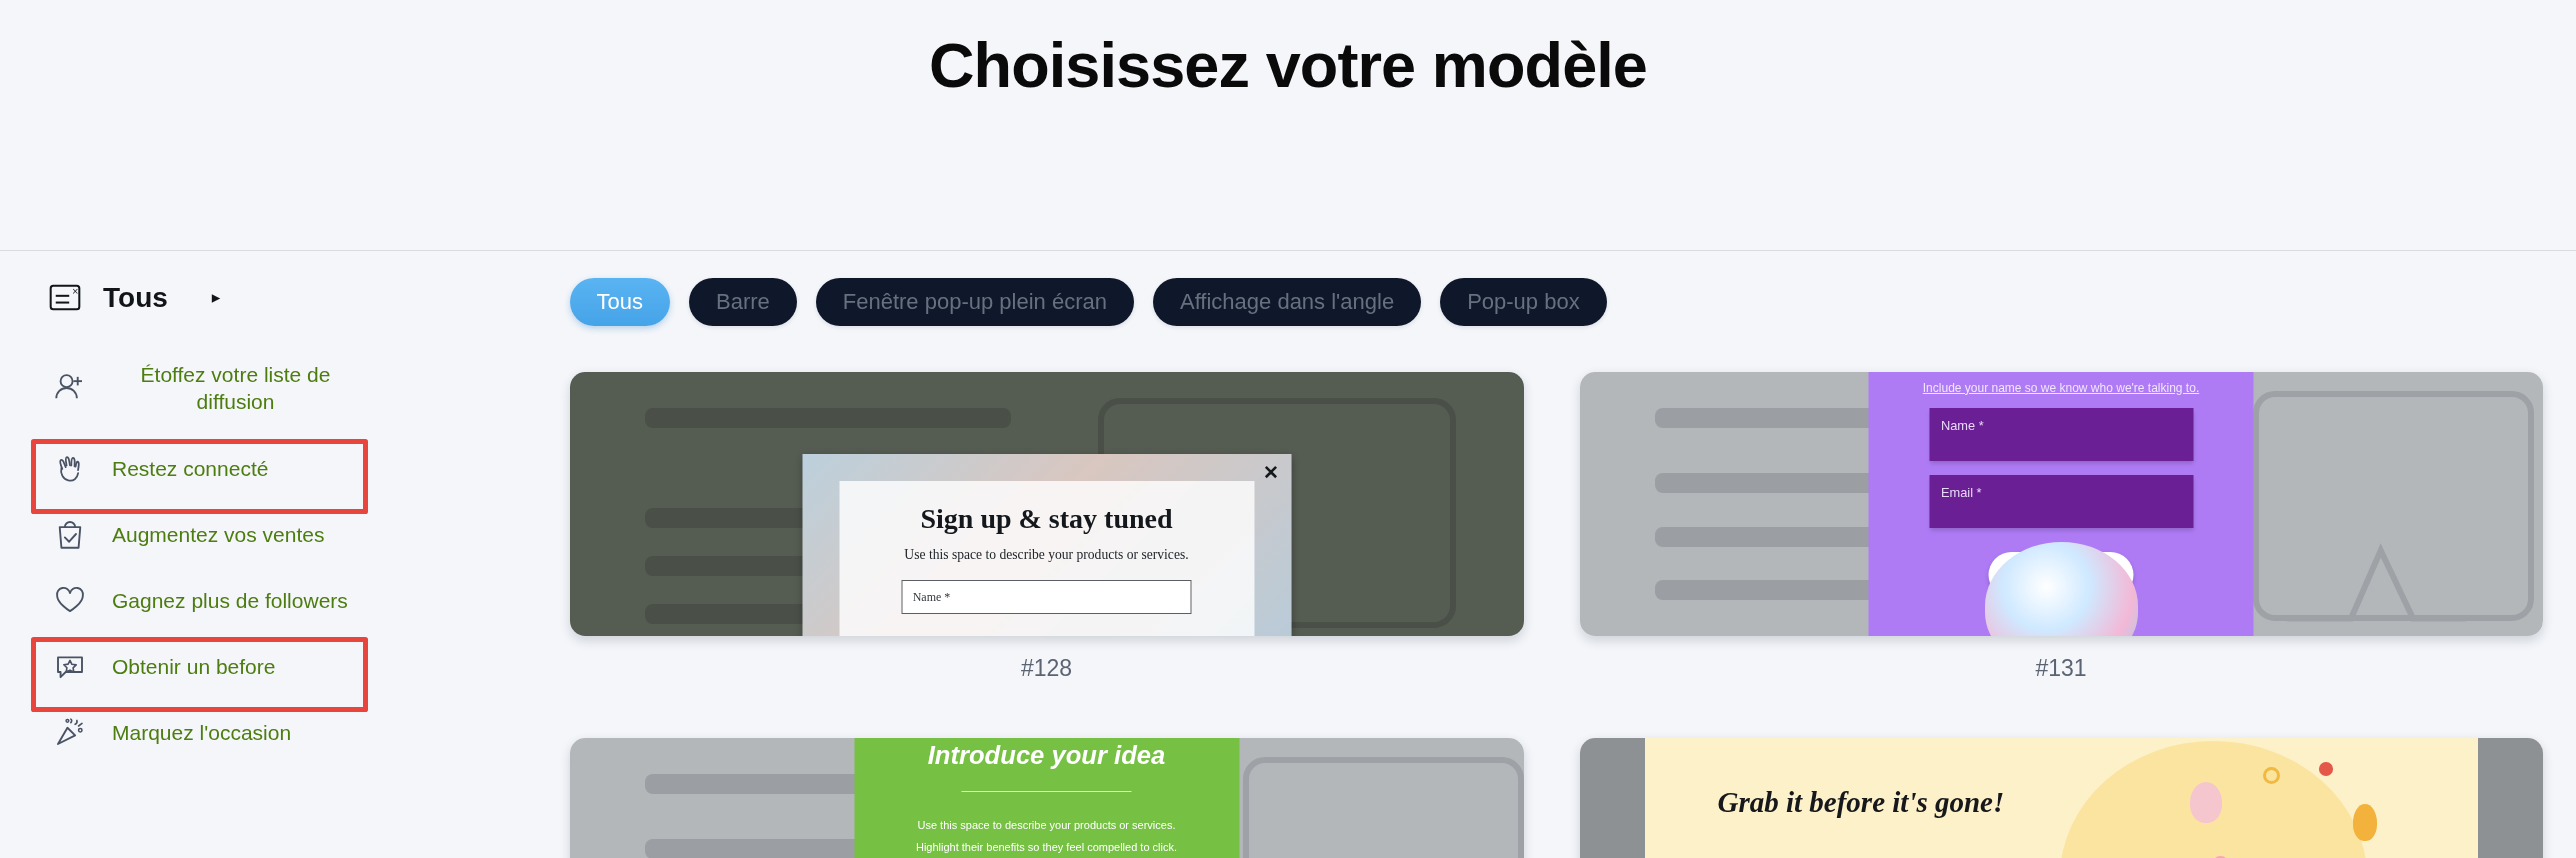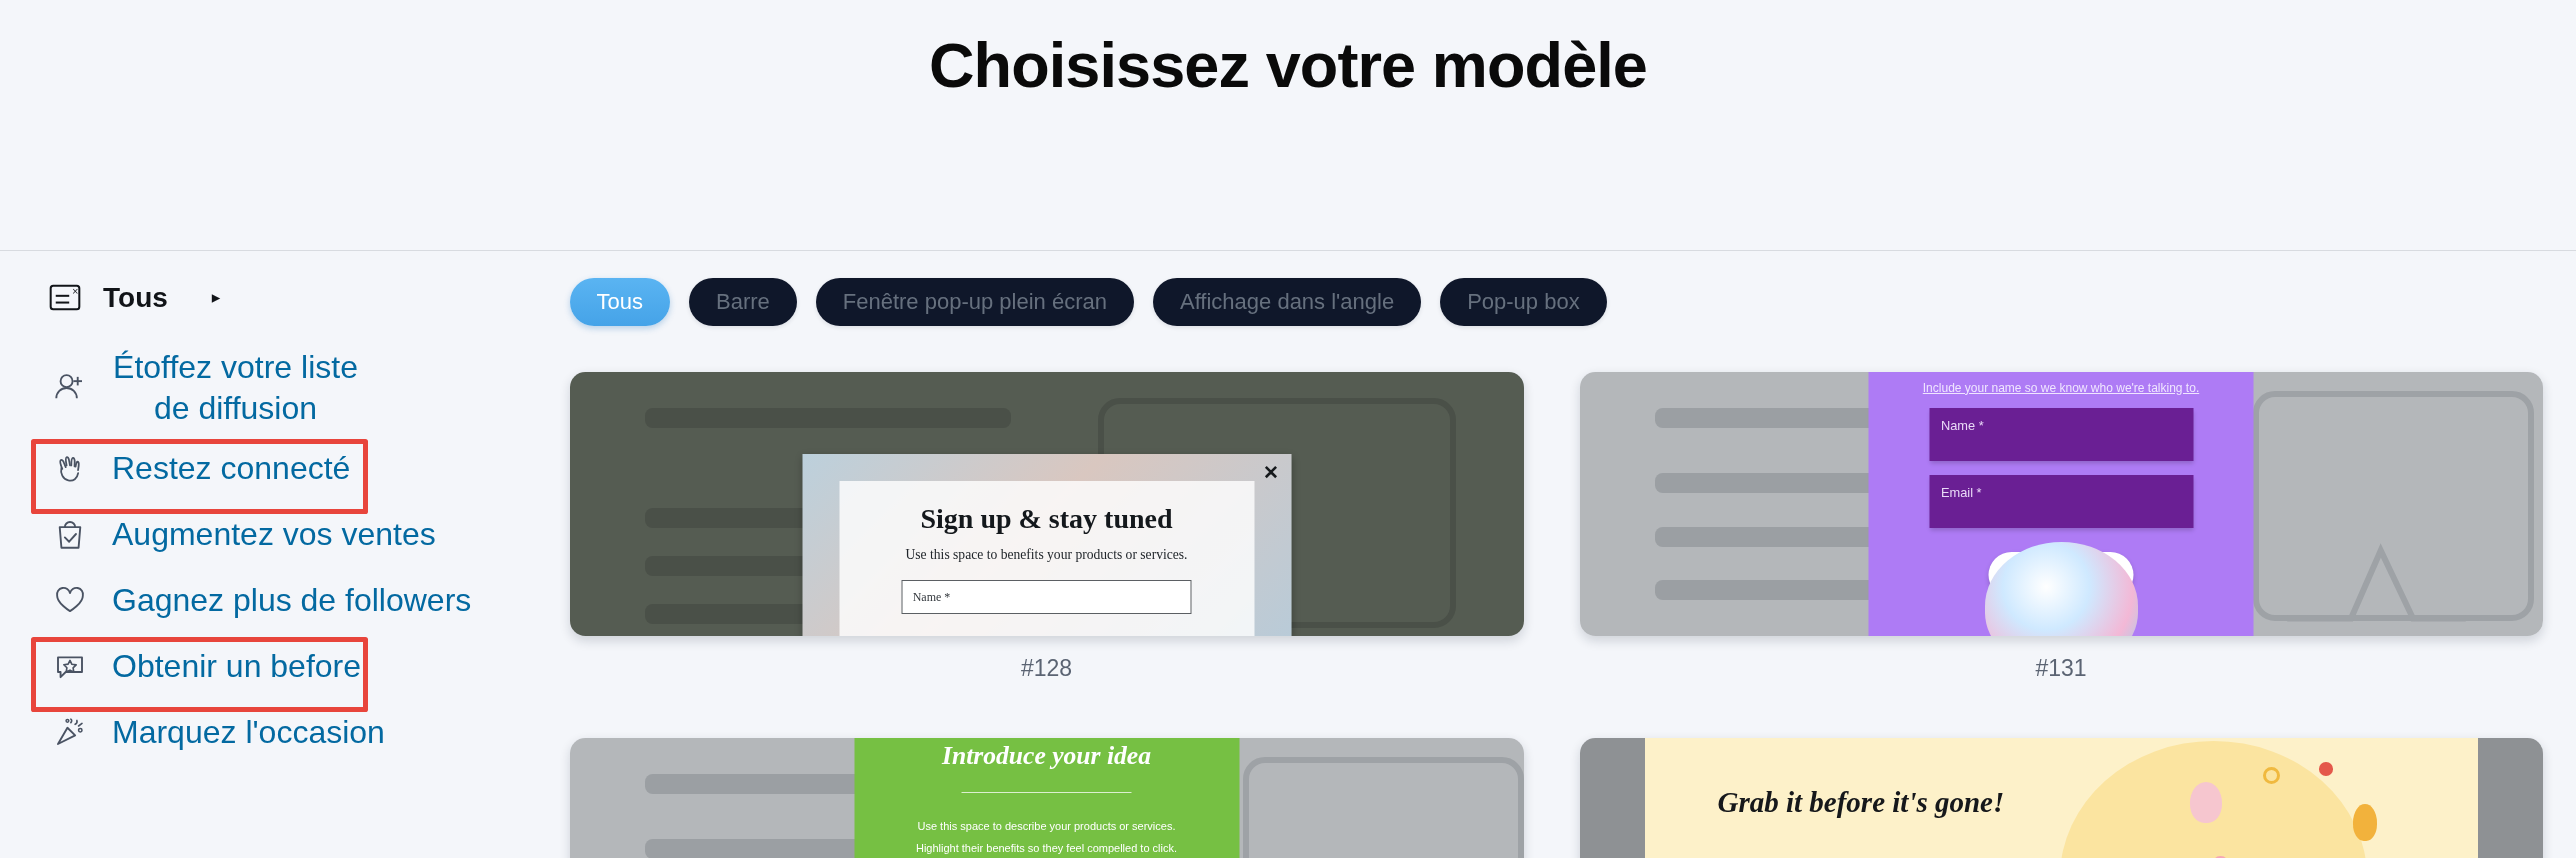--- a/index.html
+++ b/index.html
@@ -92,22 +92,22 @@
     padding-right: 17px;
     min-height: 66px;
     cursor: pointer;
   }
   .side-item .s-icon {
     flex: 0 0 37px;
     width: 37px; height: 37px;
     display: flex; align-items: center; justify-content: center;
   }
   .side-item .s-label {
-    font-size: 32px;
-    color: #0369a1;
+    font-size: 21px;
+    color: #4d7c0f;
     line-height: 1.3;
   }
   .side-item.two-line { min-height: 94px; }
   .side-item.two-line .s-label {
     width: 247px;
     text-align: center;
   }
   .side-item.highlight::before {
     content: "";
     position: absolute;
@@ -296,21 +296,21 @@
     position: absolute;
     left: 50%; transform: translateX(-50%);
     top: 0; bottom: 0;
     width: 385px;
     background: #76c043;
     text-align: center;
     color: #ffffff;
   }
   .pop-green .g1 {
     margin-top: 3.4px;
-    font-family: Liberation Serif, serif;
+    font-family: Liberation Sans, sans-serif;
     font-style: italic;
     font-weight: 700;
     font-size: 25.6px;
   }
   .pop-green .rule {
     width: 170px; height: 1.7px;
     background: rgba(255,255,255,0.75);
     margin: 20.4px auto 0;
   }
   .pop-green .g2 {
@@ -464,21 +464,21 @@
             <div class="bar" style="left:75px;  top:36px;  width:366px; height:20.4px;"></div>
             <div class="bar" style="left:75px;  top:136px; width:366px; height:20.4px;"></div>
             <div class="bar" style="left:75px;  top:184px; width:256px; height:20.4px;"></div>
             <div class="bar" style="left:75px;  top:232px; width:256px; height:20.4px;"></div>
             <div class="frame" style="left:528px; top:25.6px; width:358px; height:230px;"></div>
           </div>
           <div class="pop128">
             <span class="xbtn">✕</span>
             <div class="inner">
               <div class="t1">Sign up &amp; stay tuned</div>
-              <div class="t2">Use this space to benefits your products or services.</div>
+              <div class="t2">Use this space to describe your products or services.</div>
               <div class="fld">Name *</div>
             </div>
           </div>
         </div>
         <div class="card-label">#128</div>
       </div>
 
       <div class="card">
         <div class="thumb">
           <div class="skel sk-grey">

